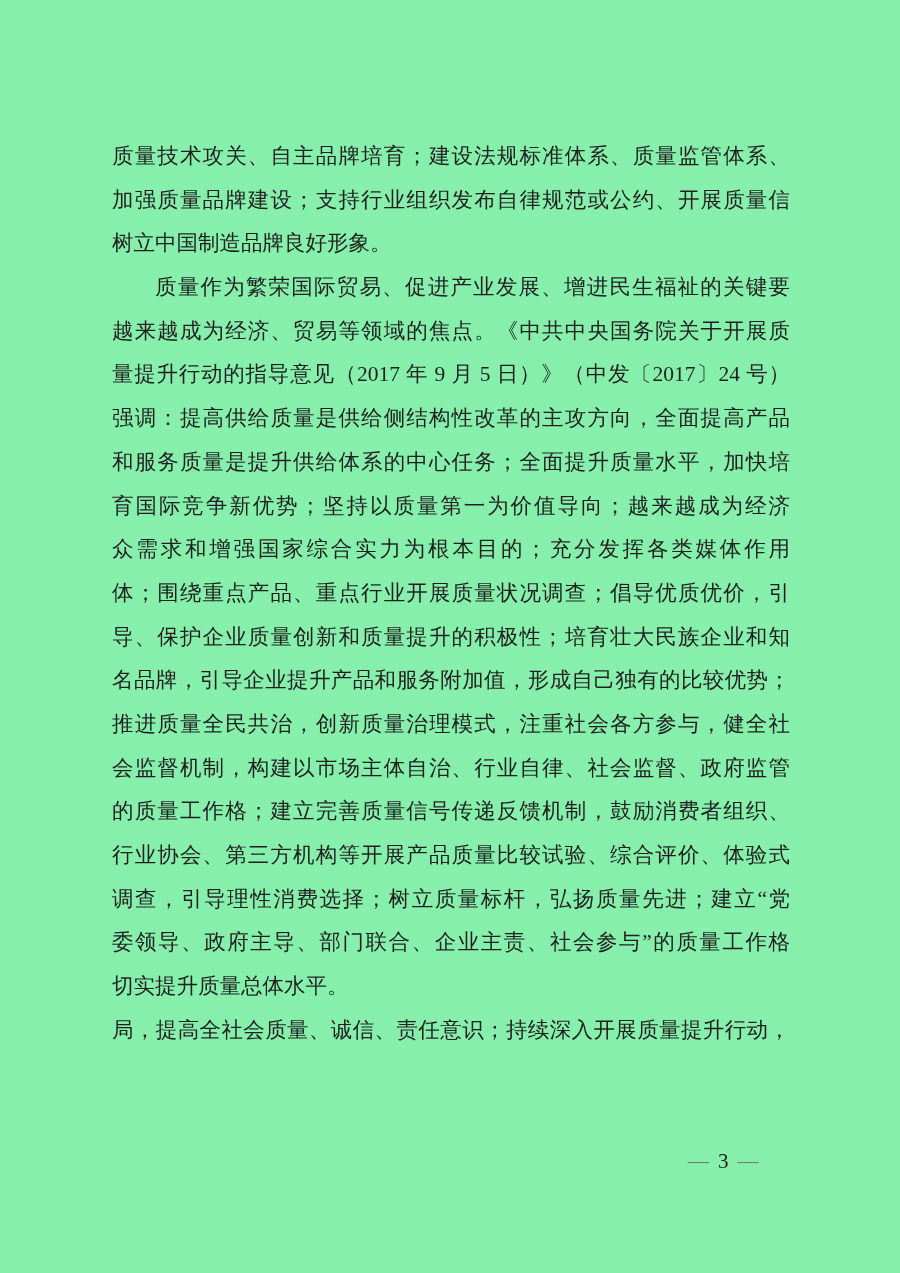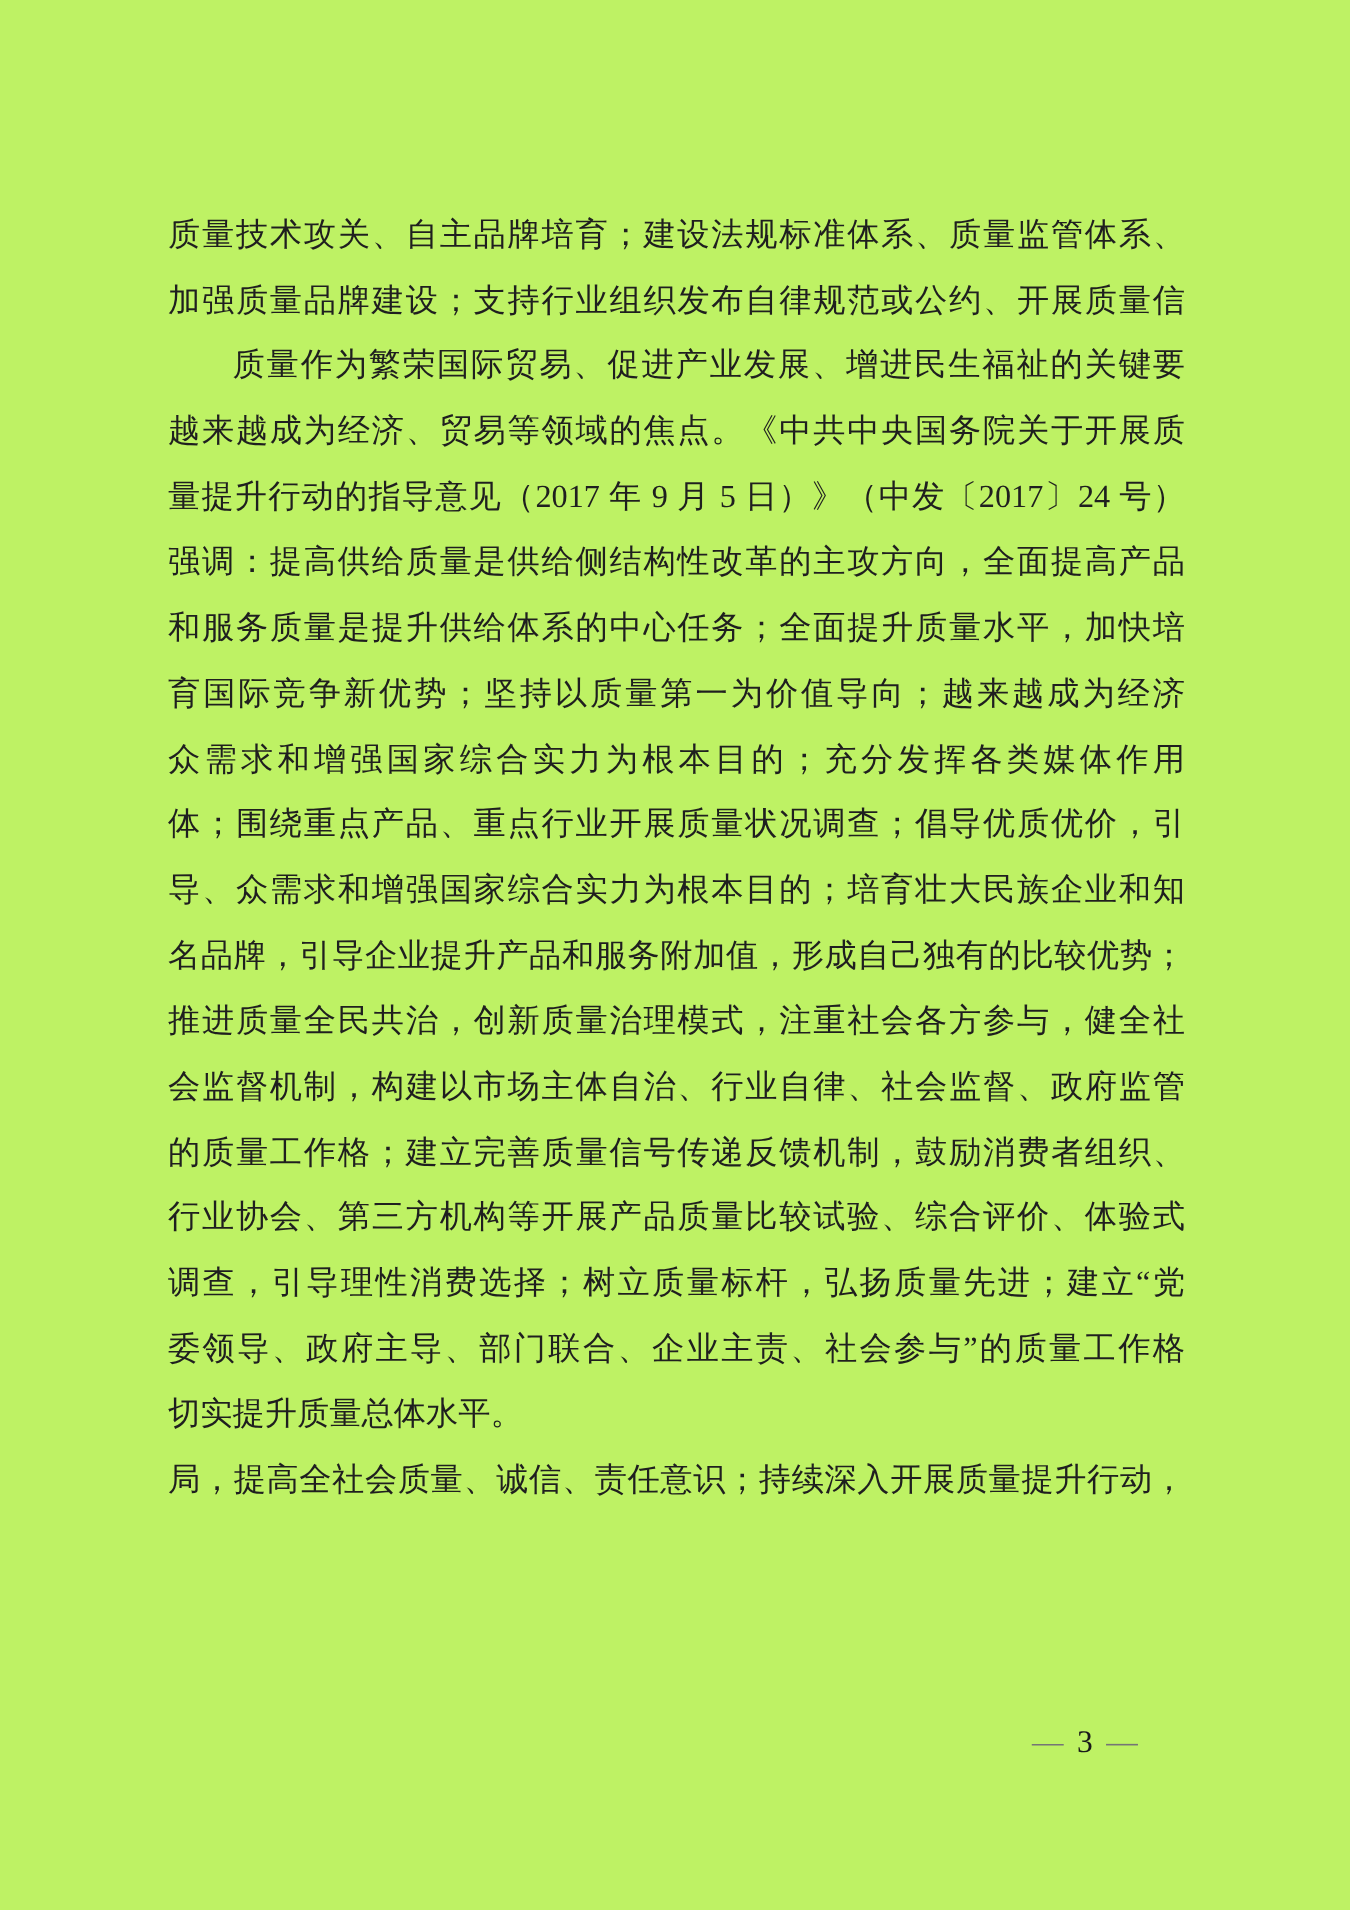--- a/index.html
+++ b/index.html
@@ -4,21 +4,21 @@
 <style>
   html, body {
     margin: 0;
     padding: 0;
     background: #ffffff;
   }
   .page {
     position: relative;
     width: 900px;
     height: 1273px;
-    background: #bef264;
+    background: #86efac;
     overflow: hidden;
     font-family: "Liberation Serif", serif;
   }
   .content {
     position: absolute;
     left: 112px;
     top: 135px;
     width: 678px;
     color: #1f1f1f;
     font-size: 21.5px;
@@ -60,30 +60,31 @@
   }
 </style>
 </head>
 <body>
 
 <div class="page">
 
   <div class="content">
     <div class="line">质量技术攻关、自主品牌培育；建设法规标准体系、质量监管体系、</div>
     <div class="line">加强质量品牌建设；支持行业组织发布自律规范或公约、开展质量信</div>
+    <div class="line last">树立中国制造品牌良好形象。</div>
 
     <div class="line indent">质量作为繁荣国际贸易、促进产业发展、增进民生福祉的关键要素，</div>
     <div class="line">越来越成为经济、贸易等领域的焦点。《中共中央国务院关于开展质</div>
     <div class="line">量提升行动的指导意见（2017 年 9 月 5 日）》（中发〔2017〕24 号）</div>
     <div class="line">强调：提高供给质量是供给侧结构性改革的主攻方向，全面提高产品</div>
     <div class="line">和服务质量是提升供给体系的中心任务；全面提升质量水平，加快培</div>
     <div class="line">育国际竞争新优势；坚持以质量第一为价值导向；越来越成为经济</div>
     <div class="line">众需求和增强国家综合实力为根本目的；充分发挥各类媒体作用</div>
     <div class="line">体；围绕重点产品、重点行业开展质量状况调查；倡导优质优价，引</div>
-    <div class="line">导、众需求和增强国家综合实力为根本目的；培育壮大民族企业和知</div>
+    <div class="line">导、保护企业质量创新和质量提升的积极性；培育壮大民族企业和知</div>
     <div class="line">名品牌，引导企业提升产品和服务附加值，形成自己独有的比较优势；</div>
     <div class="line">推进质量全民共治，创新质量治理模式，注重社会各方参与，健全社</div>
     <div class="line">会监督机制，构建以市场主体自治、行业自律、社会监督、政府监管</div>
     <div class="line">的质量工作格；建立完善质量信号传递反馈机制，鼓励消费者组织、</div>
     <div class="line">行业协会、第三方机构等开展产品质量比较试验、综合评价、体验式</div>
     <div class="line">调查，引导理性消费选择；树立质量标杆，弘扬质量先进；建立“党</div>
     <div class="line">委领导、政府主导、部门联合、企业主责、社会参与”的质量工作格</div>
     <div class="line last">切实提升质量总体水平。</div>
     <div class="line">局，提高全社会质量、诚信、责任意识；持续深入开展质量提升行动，</div>
   </div>

